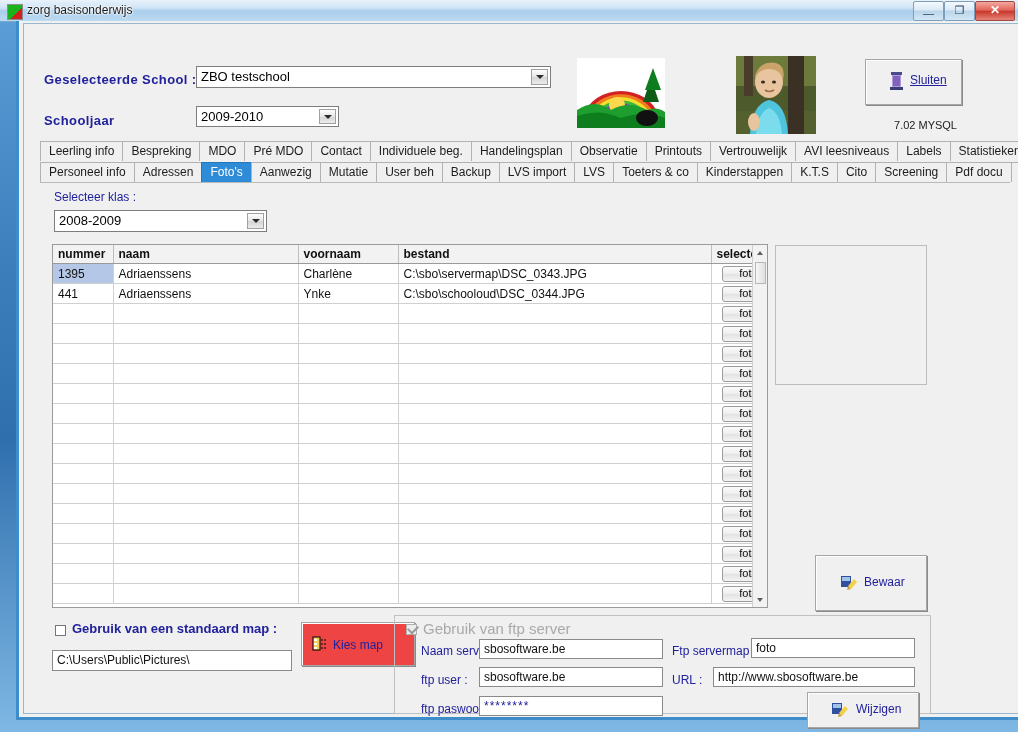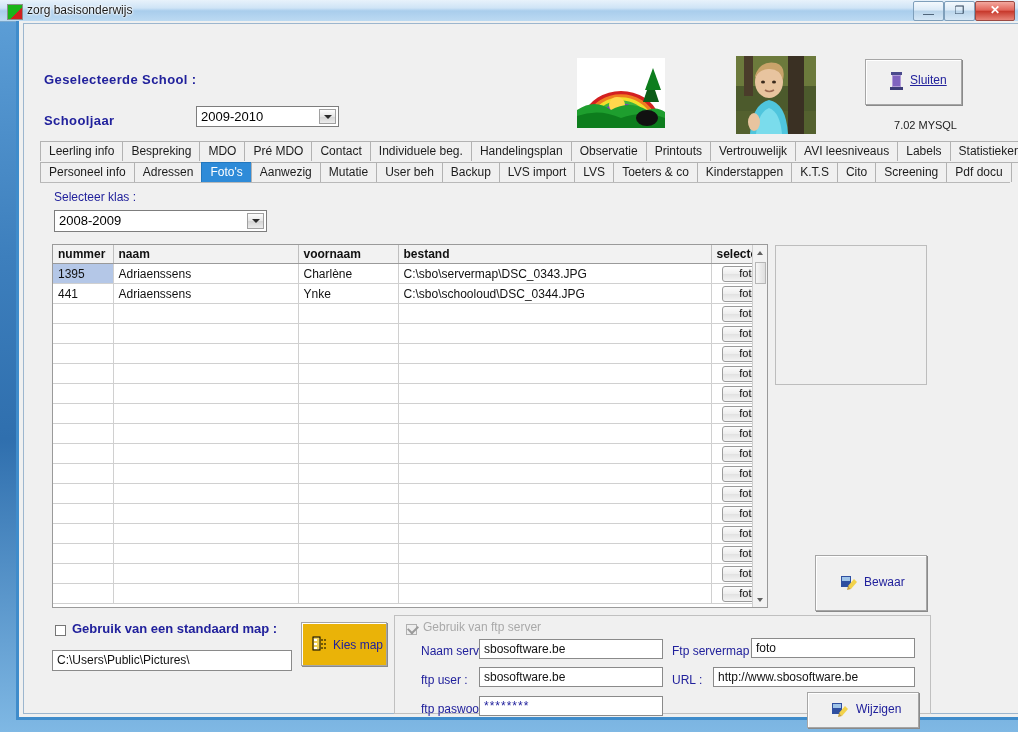--- a/index.html
+++ b/index.html
@@ -216,41 +216,41 @@
     position:absolute;left:48px;top:597px;font-size:13px;font-weight:bold;
     color:#21219c;white-space:nowrap;
   }
   #txt-stdmap{
     position:absolute;left:28px;top:626px;width:240px;height:21px;
     background:#fff;border:1px solid #8a8a8a;box-sizing:border-box;
   }
   #txt-stdmap .v{position:absolute;left:4px;top:2px;font-size:12px;color:#111;}
   #btn-kiesmap{
     position:absolute;left:277px;top:598px;width:84px;height:42px;
-    background:#eab308;border:1px solid #a6a6a6;
-    box-shadow:1px 1px 0 #8a8a8a, inset 1px 1px 0 #ffffff;cursor:default;
+    background:#ef4444;border:1px solid #a6a6a6;
+    box-shadow:1px 1px 0 #8a8a8a, inset 1px 1px 0 #ffffff;cursor:default;padding-left:28px;
   }
   #btn-kiesmap .lbl{position:absolute;left:31px;top:15px;font-size:12px;color:#21219c;}
   #kiesmap-icon{position:absolute;left:10px;top:13px;width:17px;height:16px;}
 
   #ftp-group{
     position:absolute;left:370px;top:591px;width:537px;height:99px;
     border:1px solid #c0c0c0;background:transparent;box-sizing:border-box;
   }
   #ftp-cb{
     position:absolute;left:11px;top:8px;width:11px;height:11px;
     border:1px solid #b0b0b0;background:#ededed;box-sizing:border-box;
   }
   #ftp-cb i{
     position:absolute;left:1px;top:0px;width:8px;height:5px;
     border-left:2px solid #9a9a9a;border-bottom:2px solid #9a9a9a;
     transform:rotate(-45deg);
   }
   #lbl-ftpuse{
-    position:absolute;left:28px;top:4px;font-size:12px;color:#a9a9a9;white-space:nowrap;
+    position:absolute;left:28px;top:4px;font-size:15px;color:#a9a9a9;white-space:nowrap;
   }
   .flbl{position:absolute;font-size:12px;color:#21219c;white-space:nowrap;}
   .fin{
     position:absolute;background:#fff;border:1px solid #8a8a8a;box-sizing:border-box;
   }
   .fin .v{position:absolute;left:4px;top:2px;font-size:12px;color:#111;white-space:nowrap;}
   .fin .v.pw{color:#21219c;letter-spacing:1px;}
 
   #lbl-naamserver{left:26px;top:28px;}
   #in-naamserver{left:84px;top:23px;width:184px;height:20px;}
@@ -286,20 +286,26 @@
       </div>
     <div class="wbtn" id="btn-close">
         <span>✕</span>
       </div>
   </div>
 
   <div id="client">
   <div id="form-panel">
 
     <div class="hdr-label" id="lbl-school">Geselecteerde School :</div>
+    <div class="combo" id="cmb-school">
+      <div class="val">ZBO testschool</div>
+      <div class="arrow">
+            <i></i>
+          </div>
+    </div>
 
     <div class="hdr-label" id="lbl-year">Schooljaar</div>
     <div class="combo" id="cmb-year">
       <div class="val">2009-2010</div>
       <div class="arrow">
             <i></i>
           </div>
     </div>
 
     <div id="img-rainbow">

